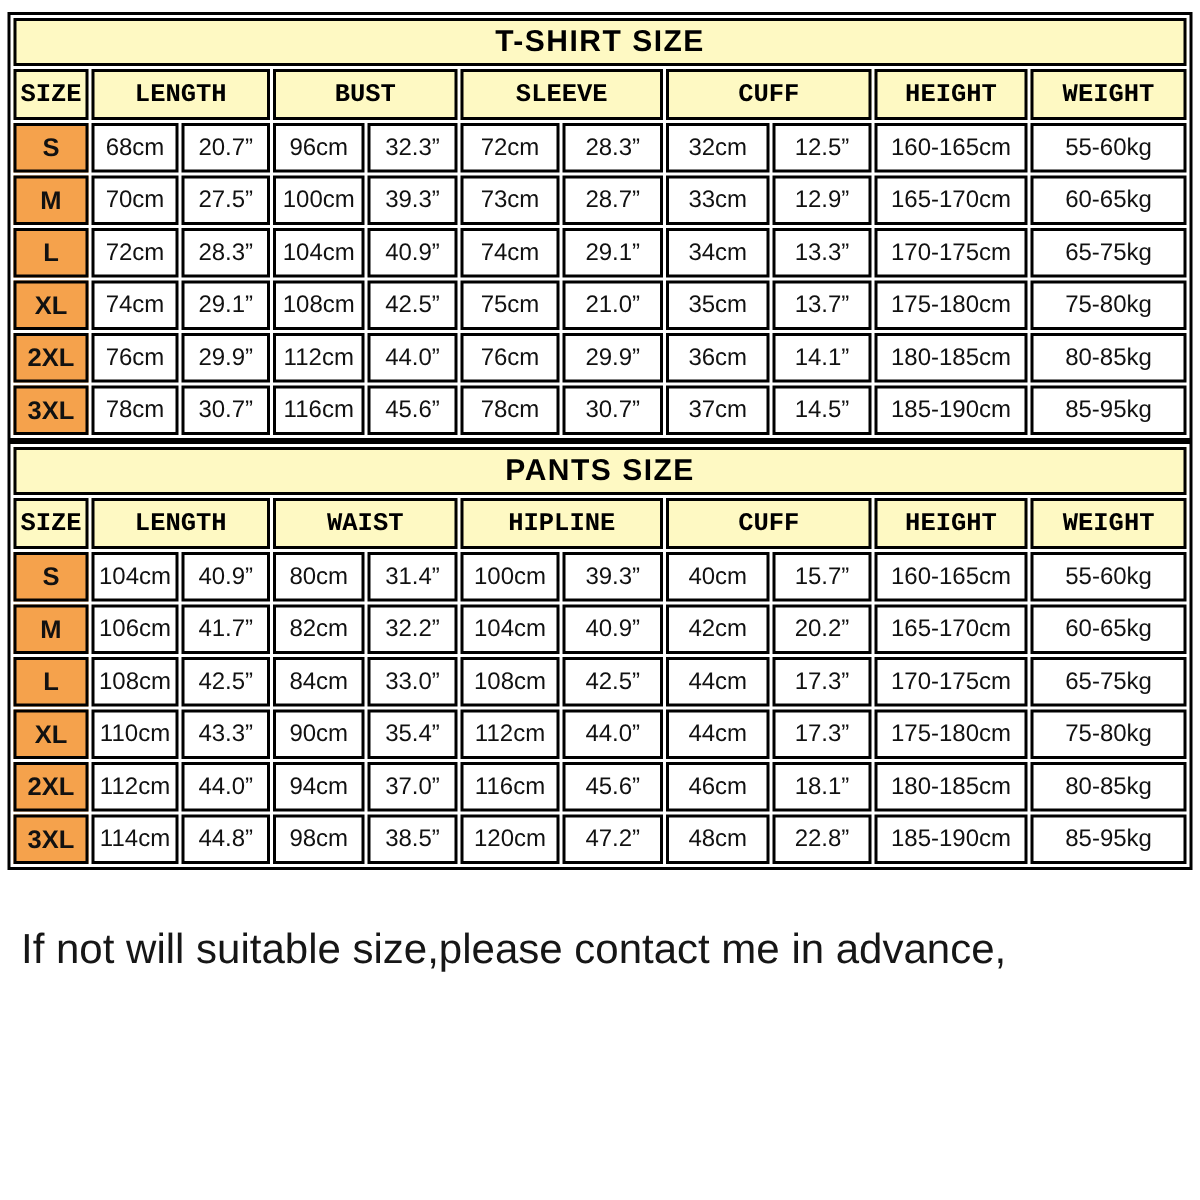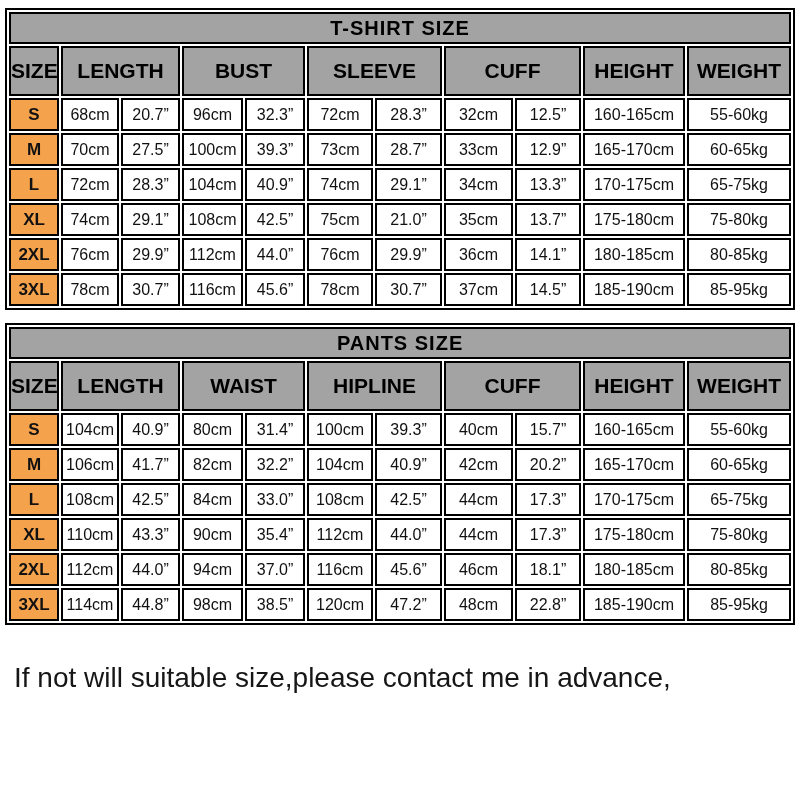--- a/index.html
+++ b/index.html
@@ -13,44 +13,45 @@
   }
   table.size-table {
     border-collapse: separate;
     border-spacing: 2px;
     border: 2px solid #000000;
     table-layout: fixed;
     width: 790px;
     margin-left: 5px;
   }
   #tshirt-table { margin-top: 8px; }
-  #pants-table  { margin-top: 13px; }
+  #pants-table  { }
   .size-table th, .size-table td {
     border: 2px solid #000000;
     box-sizing: border-box;
     padding: 0;
     text-align: center;
     vertical-align: middle;
     color: #111111;
     overflow: hidden;
     white-space: nowrap;
   }
-  .orange { background: #a3a3a3; }
+  .orange { background: #fef9c3; }
   th.title-cell {
     height: 32px;
     font-size: 20px;
     font-weight: bold;
     letter-spacing: 1px;
     color: #000000;
   }
   tr.cols-row th {
-    height: 50px;
-    font-size: 21px;
+    height: 34px;
+    font-size: 17px;
     font-weight: bold;
     color: #000000;
+    font-family: Liberation Mono, monospace;
   }
   tbody td {
     height: 33px;
     font-size: 16px;
     background: #ffffff;
     font-weight: normal;
   }
   tbody td.size-cell {
     background: #F5A24C;
     font-weight: bold;

